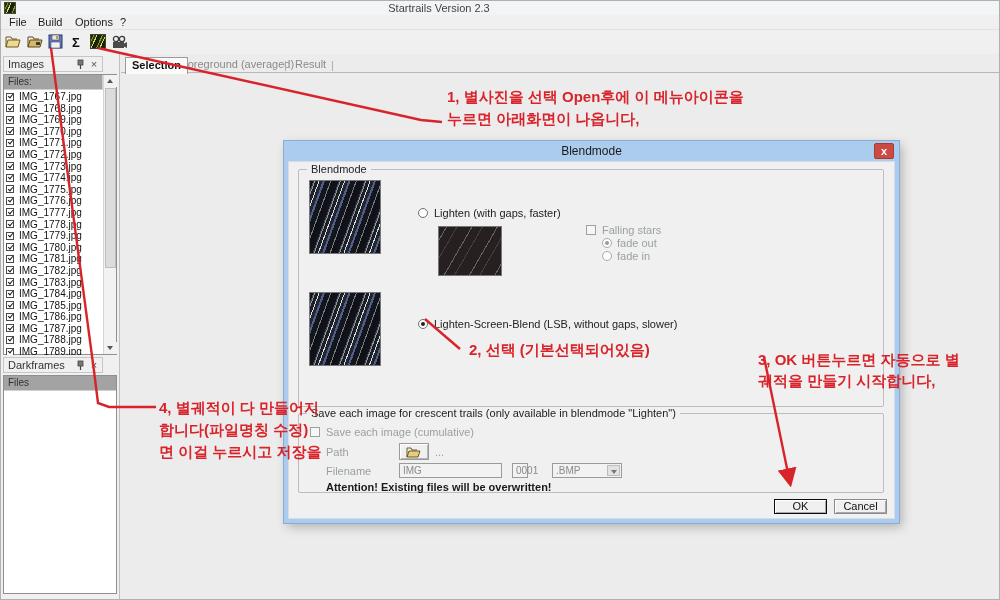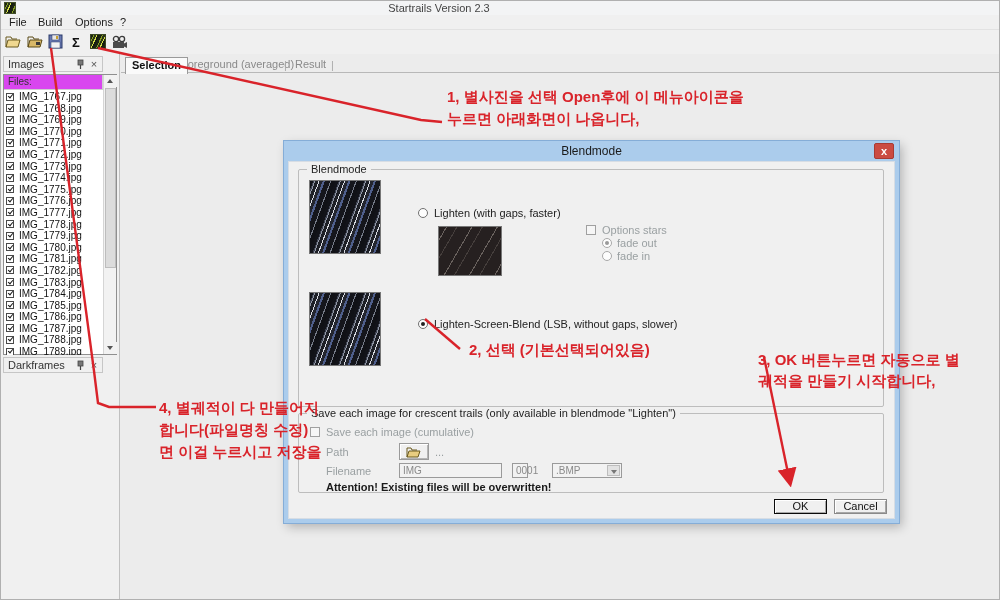--- a/index.html
+++ b/index.html
@@ -20,21 +20,21 @@
   .tbtn{position:absolute;top:4px;width:18px;height:17px;}
   .sigma{font-size:13px;font-weight:bold;color:#111;line-height:17px;text-align:center;}
   .blend-ico{background:repeating-linear-gradient(115deg,#1c2413 0 2px,#86a022 2px 3px,#2b3518 3px 5px,#d6e04a 5px 6px,#161d10 6px 8px);border:1px solid #3c4824;width:16px;height:15px;}
 
   
   .left-col{position:absolute;left:0;top:53px;width:119px;height:547px;background:#f0f0f0;border-right:1px solid #c0c0c0;}
   .panel-head{position:absolute;left:2px;width:100px;height:16px;background:#f0f0f0;border:1px solid #c6c6c6;font-size:11px;color:#333;line-height:14px;padding-left:4px;}
   .ph-x{position:absolute;right:3px;top:0;color:#555;font-size:11px;width:10px;text-align:center;cursor:default;}
   .ph-pin{position:absolute;right:17px;top:2px;}
   .listbox{position:absolute;left:2px;width:114px;background:#fff;border:1px solid #8f8f8f;}
-  .list-header{position:absolute;left:0;top:0;height:15px;background:#d946ef;border-right:1px solid #cfcfcf;border-bottom:1px solid #cfcfcf;font-size:10px;color:#333;line-height:14px;padding-left:4px;}
+  .list-header{position:absolute;left:0;top:0;height:15px;background:#a3a3a3;border-right:1px solid #cfcfcf;border-bottom:1px solid #cfcfcf;font-size:10px;color:#333;line-height:14px;padding-left:4px;}
   .items{position:absolute;left:1px;top:16px;overflow:hidden;}
   .file-item{height:11.6px;line-height:11.6px;font-size:10px;color:#111;white-space:nowrap;position:relative;padding-left:14px;}
   .cb{position:absolute;left:1px;top:1.5px;width:8px;height:8px;border:1px solid #4a4a4a;background:#fff;}
   .tick{position:absolute;left:0.5px;top:0.5px;width:5px;height:3px;border-left:1.5px solid #1a1a1a;border-bottom:1.5px solid #1a1a1a;transform:rotate(-50deg);}
   .vscroll{position:absolute;right:0;top:0;width:13px;background:#f2f2f2;border-left:1px solid #d5d5d5;}
   .sb-btn{position:absolute;left:0;width:13px;height:12px;background:#f2f2f2;}
   .tri-up{position:absolute;left:3px;top:4px;width:0;height:0;border-left:3.5px solid transparent;border-right:3.5px solid transparent;border-bottom:4px solid #555;}
   .tri-dn{position:absolute;left:3px;top:4px;width:0;height:0;border-left:3.5px solid transparent;border-right:3.5px solid transparent;border-top:4px solid #555;}
   .sb-thumb{position:absolute;left:1px;top:13px;width:11px;height:180px;background:#dcdcdc;border:1px solid #bdbdbd;}
 
@@ -235,20 +235,23 @@
   <div class="panel-head" style="top:356px">
     <span>Darkframes</span>
     <span class="ph-pin">
       <svg class="ic" width="9" height="10" viewBox="0 0 9 10">
           <rect x="2" y="1" width="5" height="5" fill="#777" stroke="#444" stroke-width="0.8"></rect>
           <line x1="4.5" y1="6" x2="4.5" y2="10" stroke="#444" stroke-width="1.2"></line>
         </svg>
     </span>
     <span class="ph-x">×</span>
   </div>
+  <div class="listbox" style="top:374px;height:219px">
+    <div class="list-header" style="width:112px;border-right:none">Files</div>
+  </div>
 
   <div class="main-area"></div>
   <div class="tabbar-line"></div>
   <div class="tab tab-active" style="left:124px">Selection</div>
   <div class="tab tab-idle" style="left:174px">Foreground (averaged)</div>
   <span class="tab-sep" style="left:283px">|</span>
   <div class="tab tab-idle" style="left:288px">Result</div>
   <span class="tab-sep" style="left:330px">|</span>
 
   <div class="dialog">
@@ -258,21 +261,21 @@
 
     <div class="groupbox" style="left:14px;top:28px;width:586px;height:238px">
       <span class="gb-label">Blendmode</span>
     </div>
     <div class="trails" style="position:absolute;left:25px;top:39px;width:72px;height:74px"></div>
     <div class="radio" style="left:134px;top:67px"></div>
     <span class="lbl" style="left:150px;top:66px">Lighten (with gaps, faster)</span>
 
     <div class="falling" style="position:absolute;left:154px;top:85px;width:64px;height:50px"></div>
     <div class="chk" style="left:302px;top:84px"></div>
-    <span class="lbl dis" style="left:318px;top:83px">Options stars</span>
+    <span class="lbl dis" style="left:318px;top:83px">Falling stars</span>
     <div class="radio dis" style="left:318px;top:97px">
         <span class="dot"></span>
       </div>
     <span class="lbl dis" style="left:333px;top:96px">fade out</span>
     <div class="radio dis" style="left:318px;top:110px"></div>
     <span class="lbl dis" style="left:333px;top:109px">fade in</span>
 
     <div class="trails" style="position:absolute;left:25px;top:151px;width:72px;height:74px"></div>
     <div class="radio" style="left:134px;top:178px">
         <span class="dot"></span>

